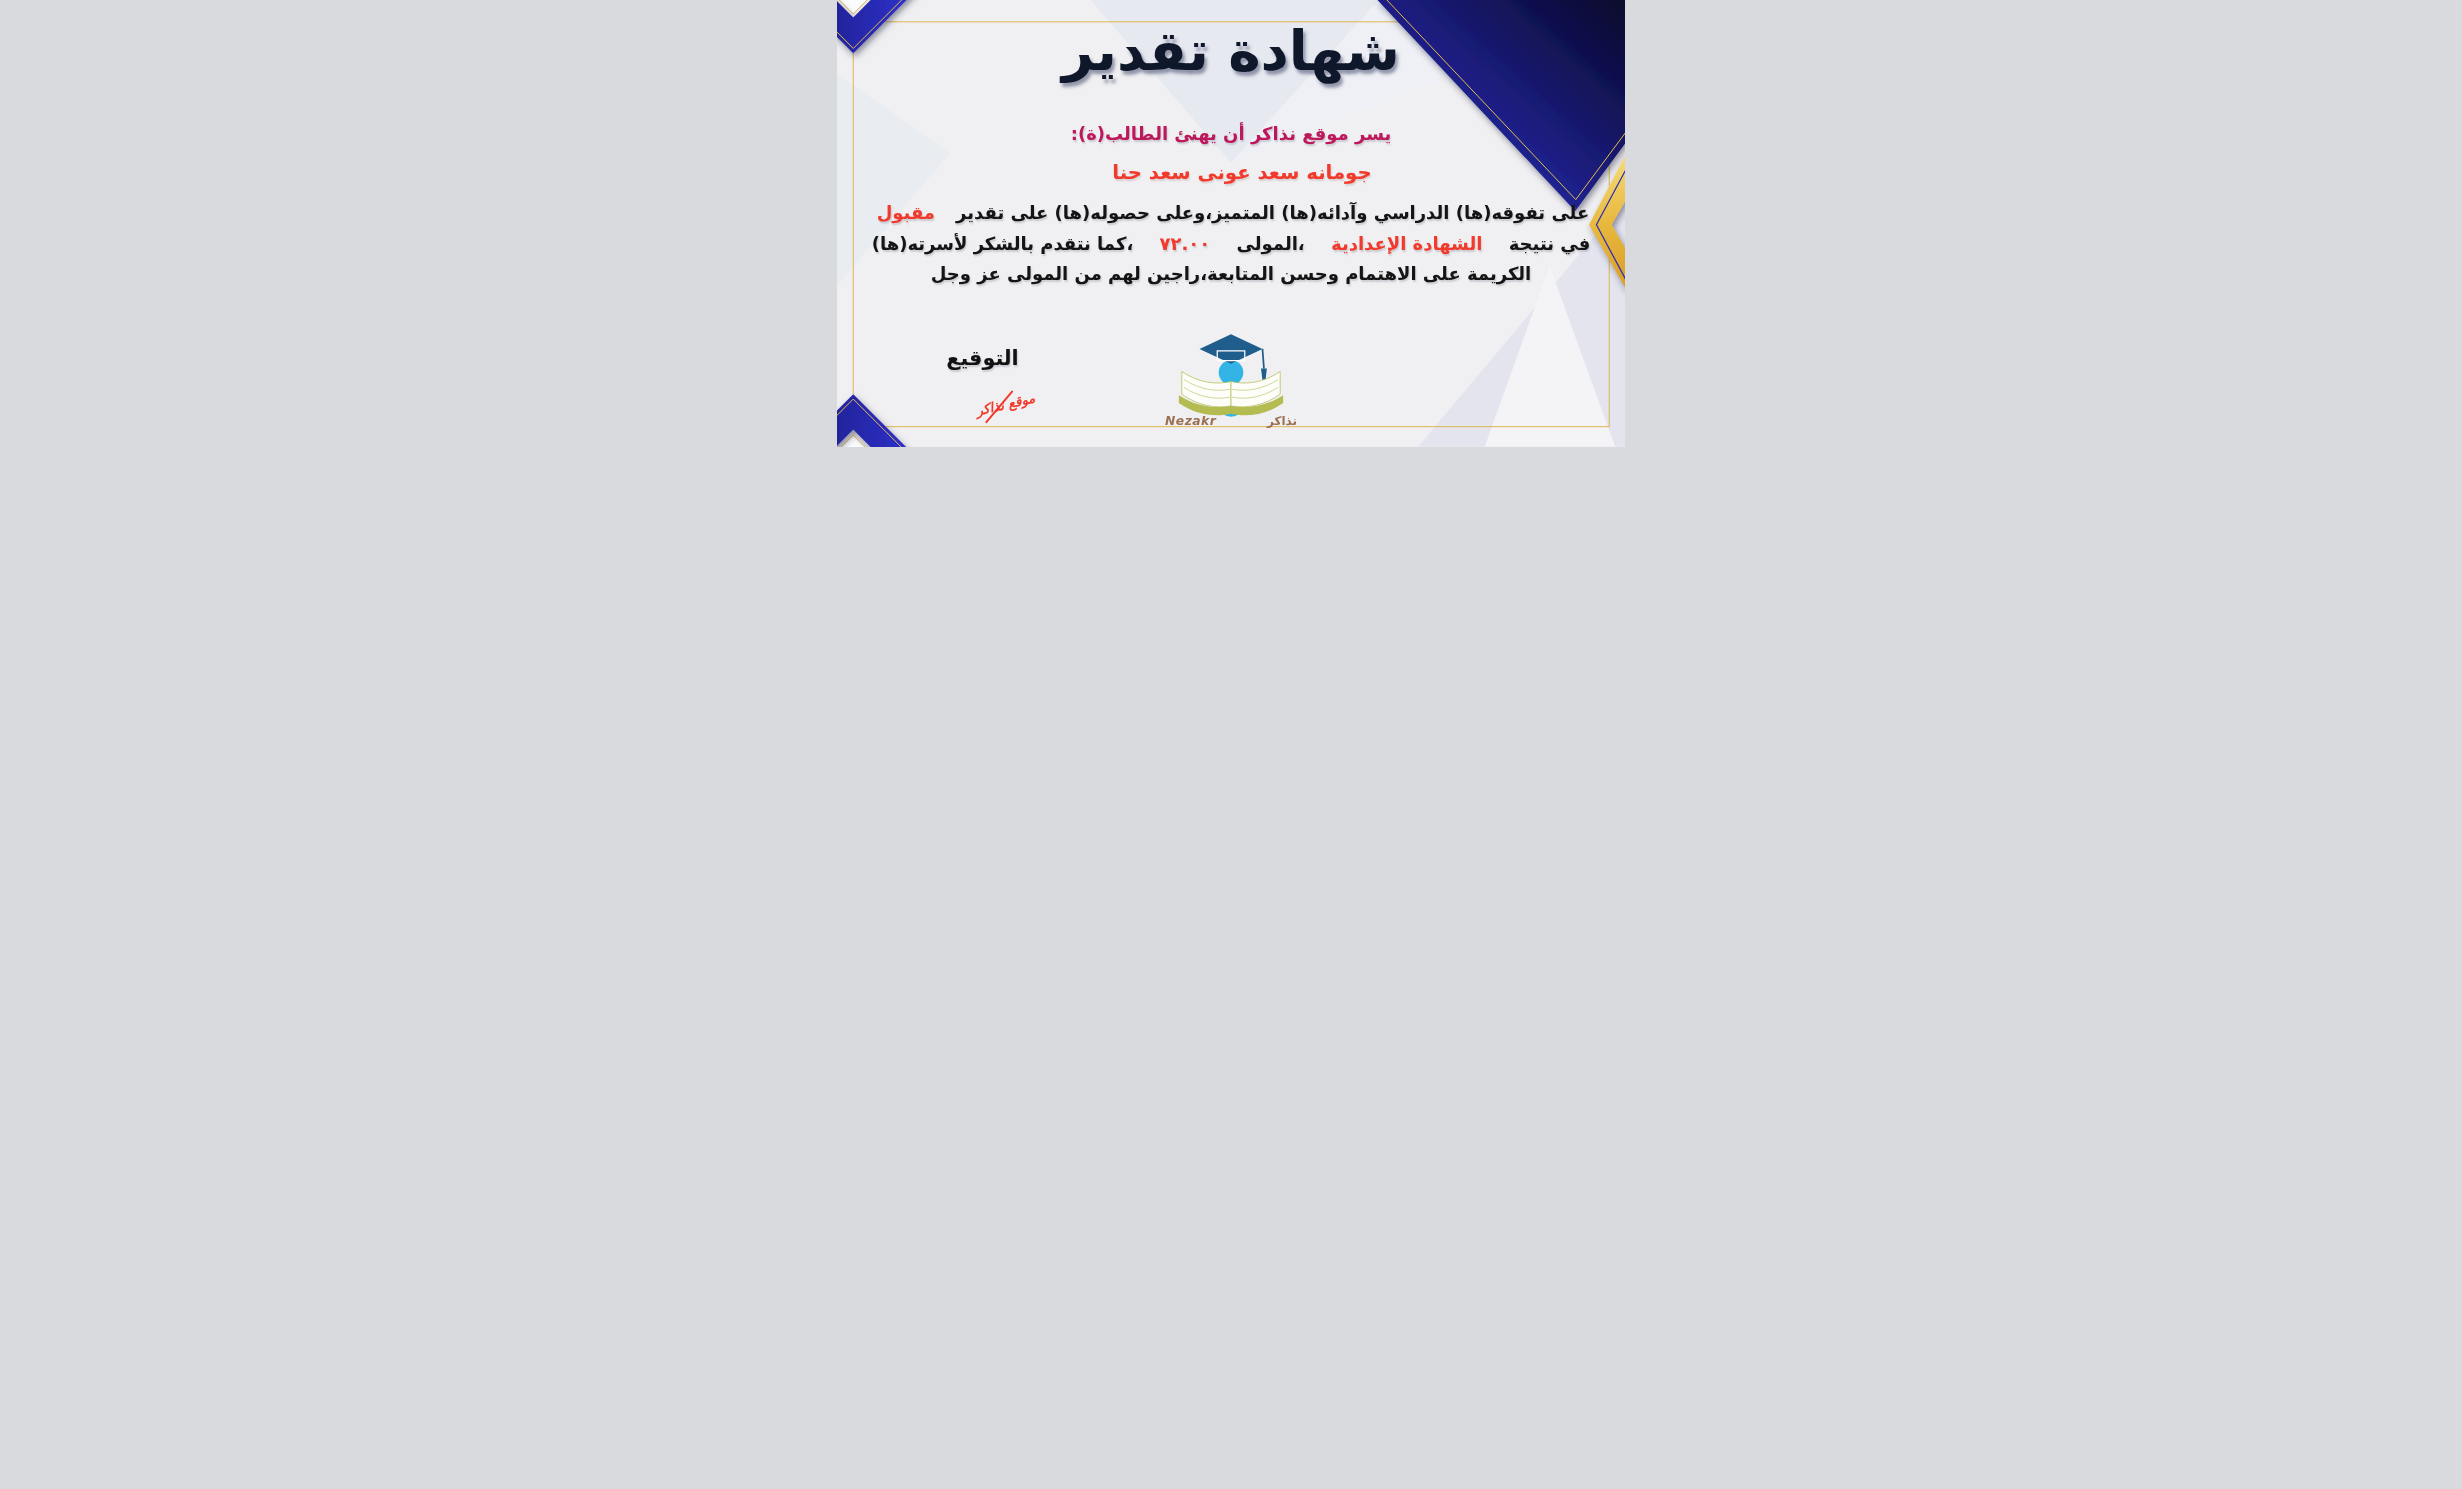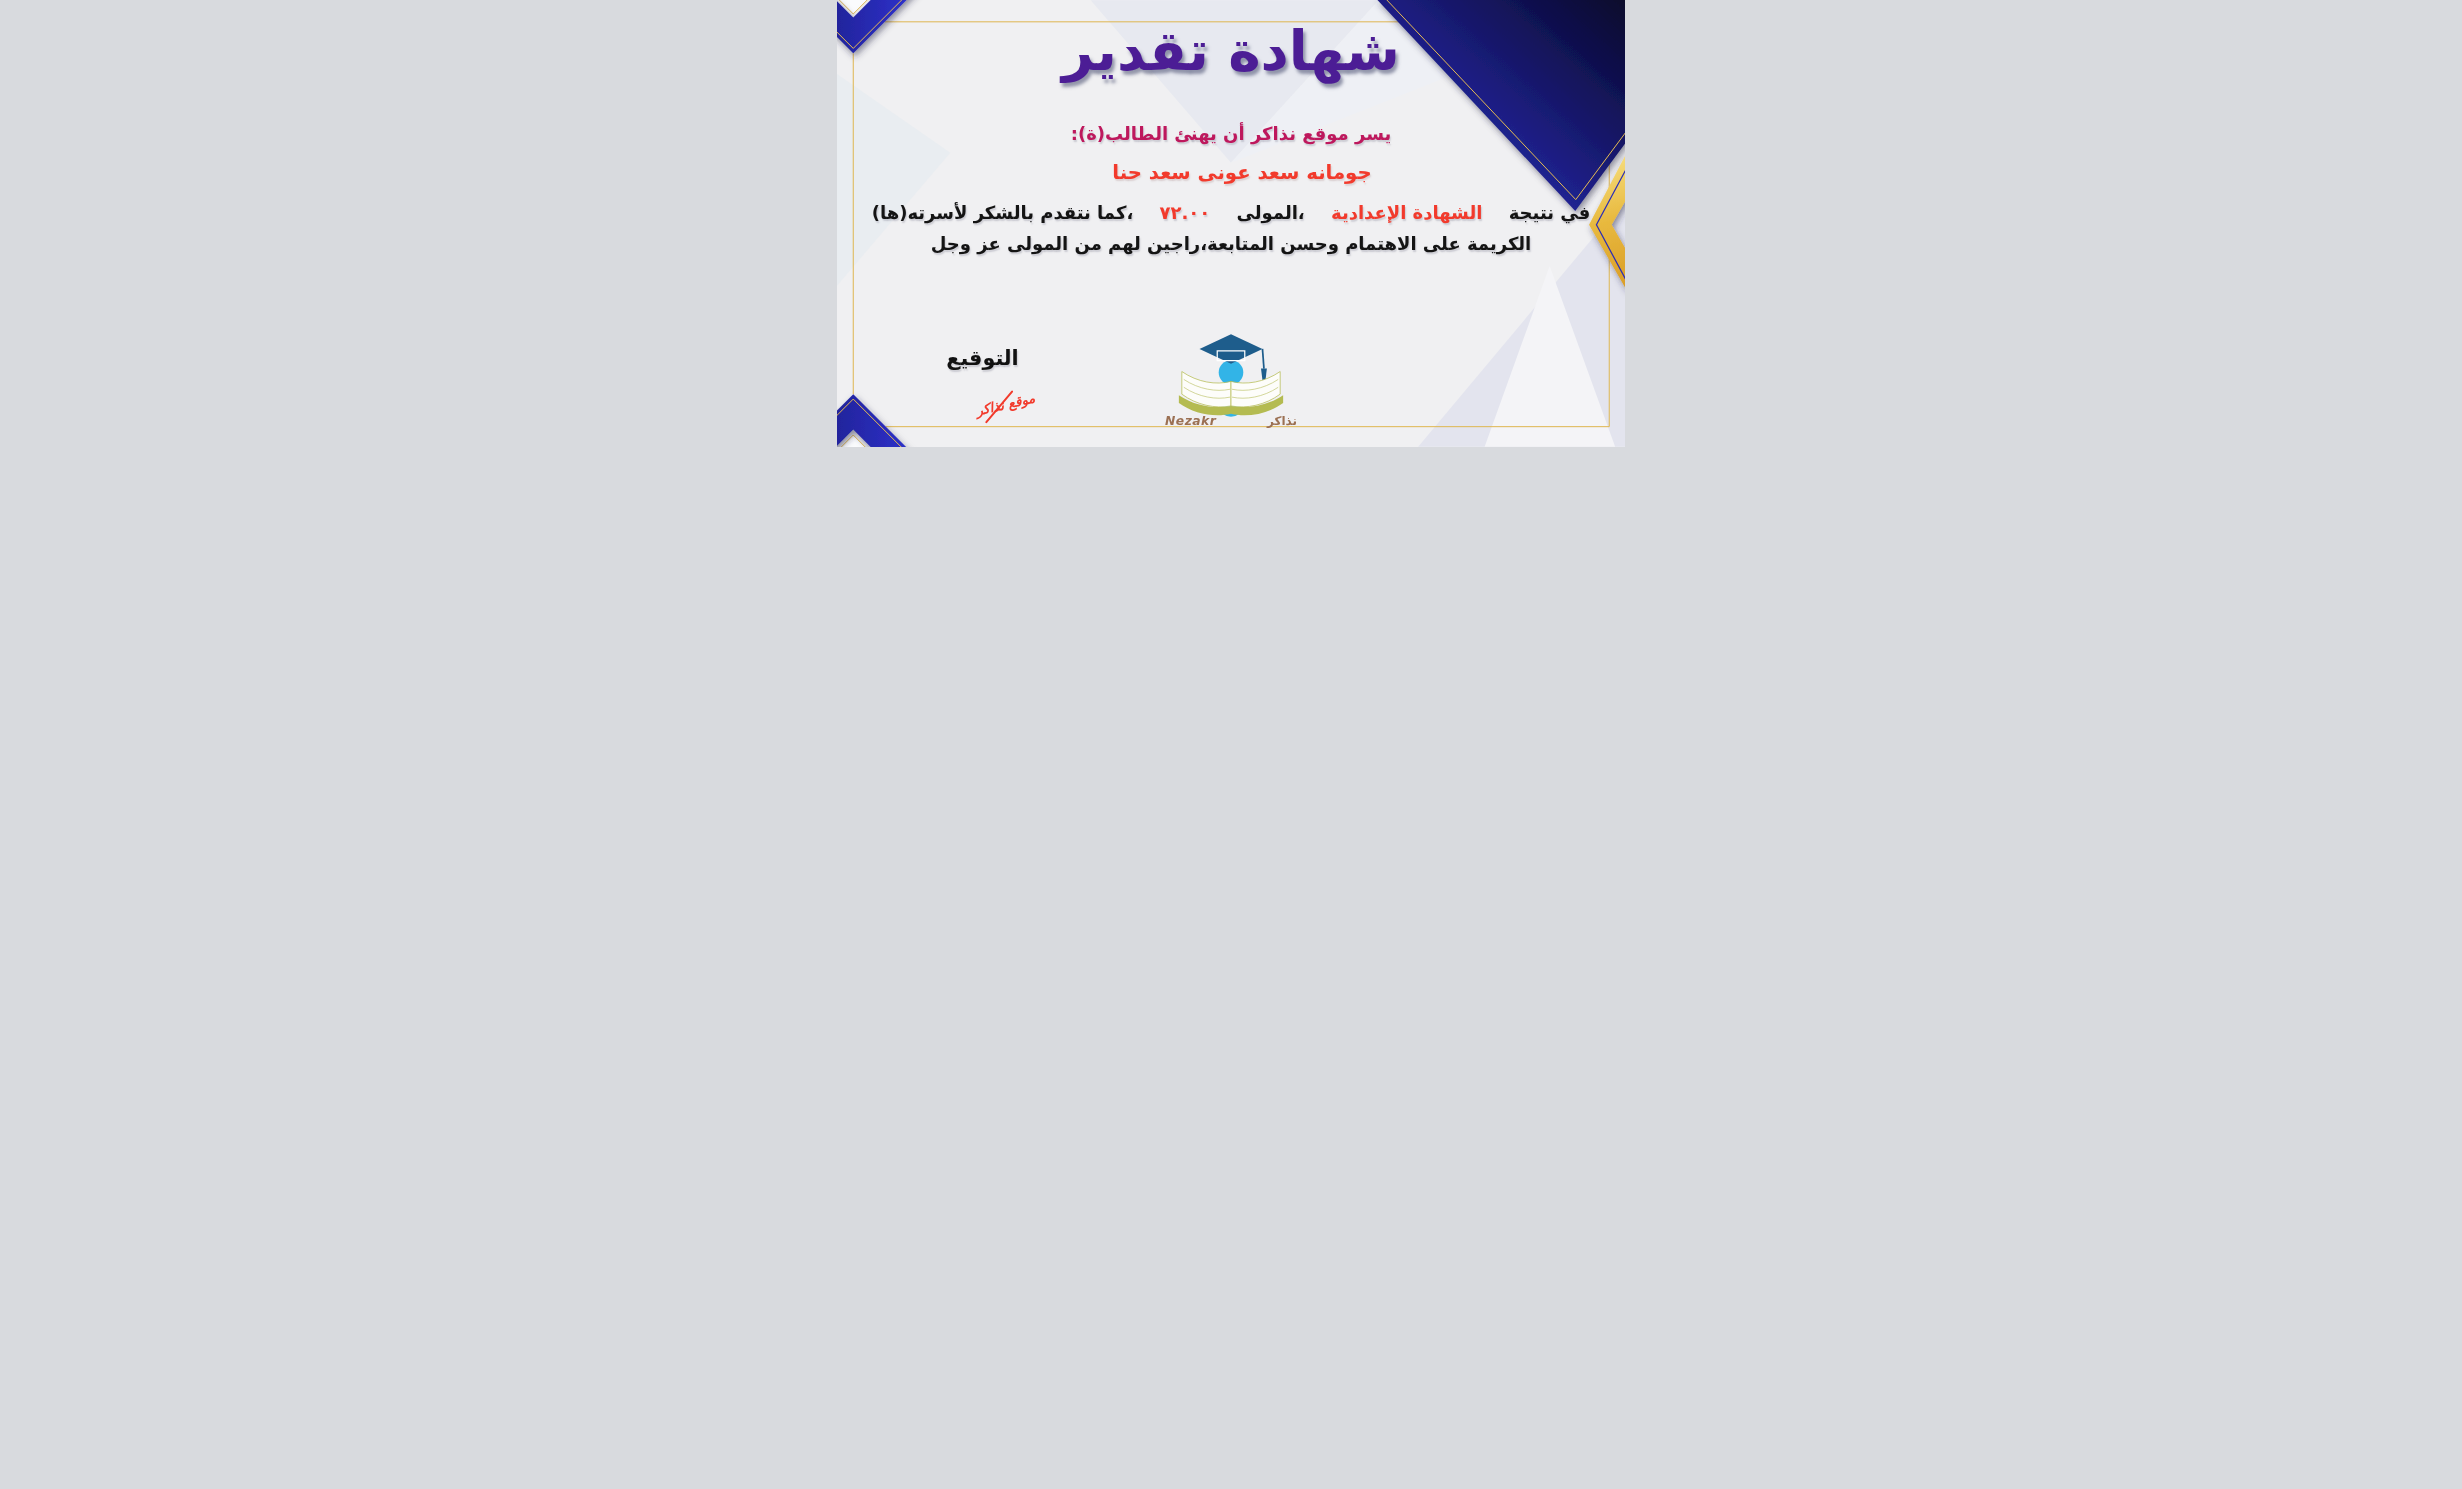--- a/index.html
+++ b/index.html
@@ -10,21 +10,21 @@
     background:#f0f0f2;
     overflow:hidden;
     font-family:"DejaVu Sans", sans-serif;
   }
   .deco{position:absolute;inset:0;width:100%;height:100%;display:block;}
   .abs{position:absolute;}
   .title{
     left:0;right:0;top:18.7px;
     text-align:center;direction:rtl;
     font-size:55px;font-weight:bold;
-    color:#4c1d95;
+    color:#0f172a;
     text-shadow:2.5px 3.9px 3.4px rgba(70,75,110,.55);
     letter-spacing:1px;
   }
   .intro{
     left:0;right:0;top:123px;
     text-align:center;direction:rtl;
     font-size:18px;font-weight:bold;color:#be185d;
     text-shadow:1px 1.5px 1.5px rgba(120,120,140,.30);
   }
   .student{
@@ -141,20 +141,24 @@
   </svg>
 
   <div class="abs title">شهادة تقدير</div>
 
   <div class="abs intro">يسر موقع نذاكر أن يهنئ الطالب(ة):</div>
 
   <div class="abs student">جومانه سعد عونى سعد حنا</div>
 
   <div class="abs para" dir="rtl">
     <div>
+      <span>على تفوقه(ها) الدراسي وآدائه(ها) المتميز،وعلى حصوله(ها) على تقدير</span>
+      <span class="red gap1">مقبول</span>
+    </div>
+    <div>
       <span>في نتيجة</span>
       <span class="red gap2">الشهادة الإعدادية</span>
       <span>،المولى</span>
       <span class="red gap2">٧٢.٠٠</span>
       <span>،كما نتقدم بالشكر لأسرته(ها)</span>
     </div>
     <div>الكريمة على الاهتمام وحسن المتابعة،راجين لهم من المولى عز وجل</div>
   </div>
 
   <div class="abs sig-label">التوقيع</div>

